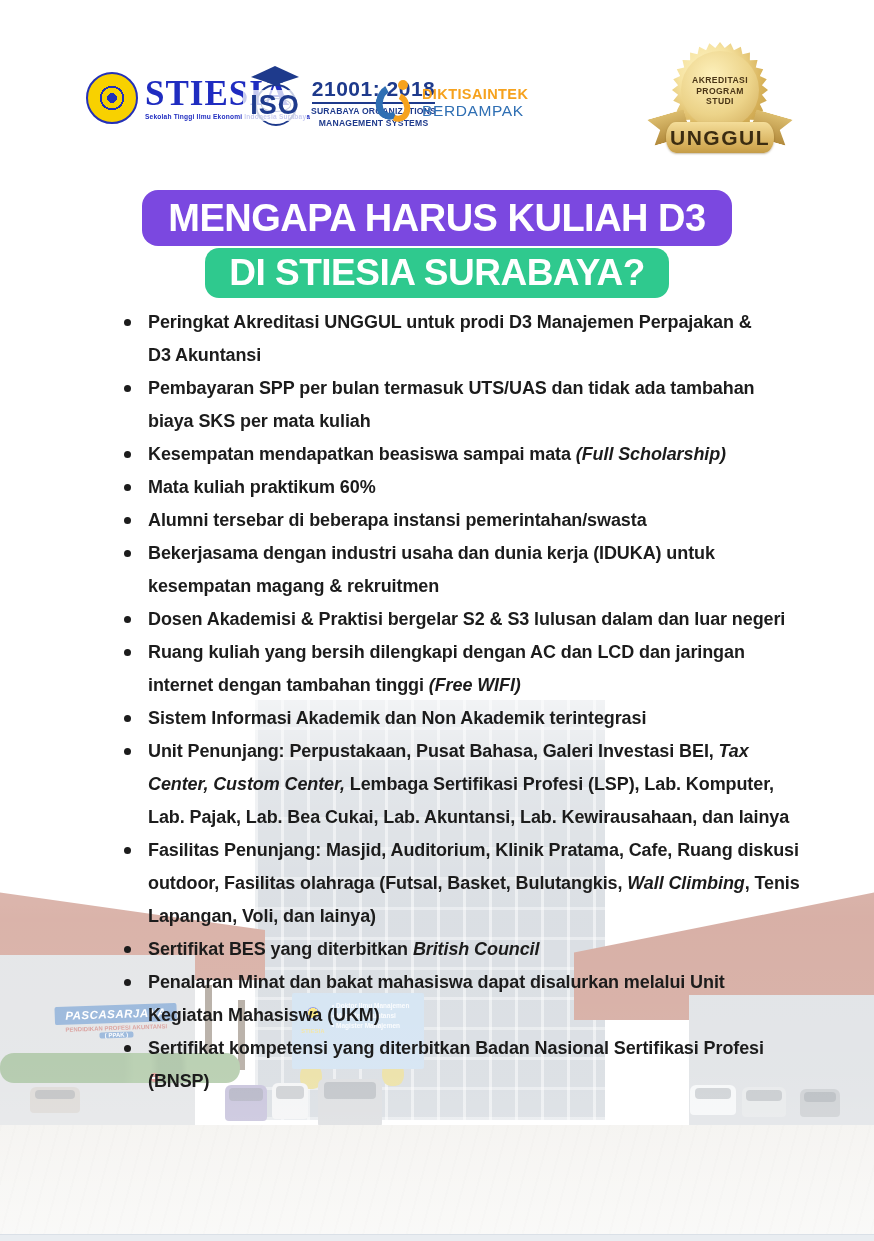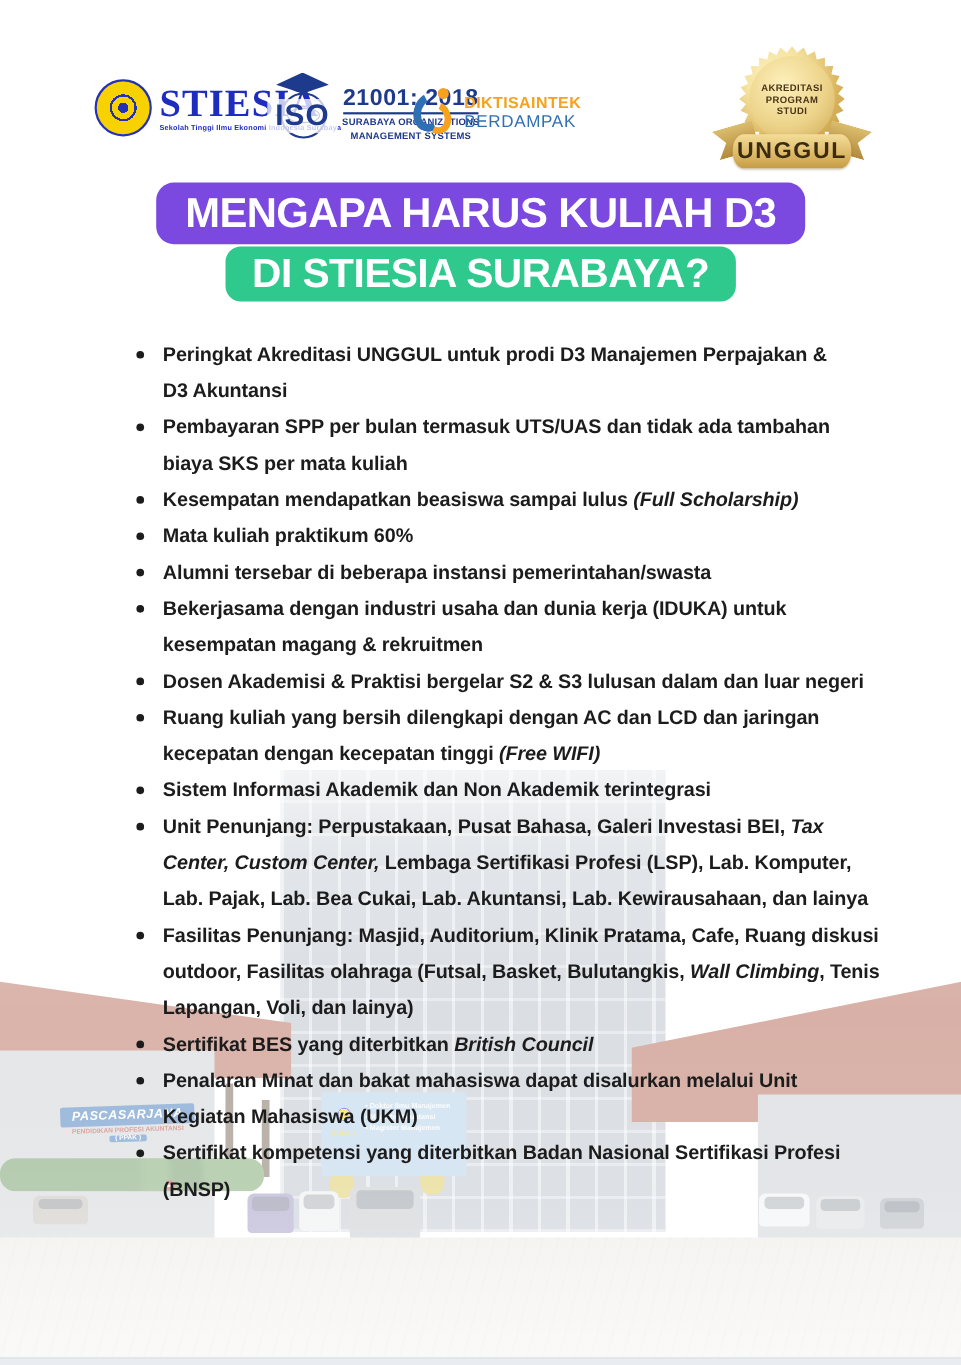--- a/index.html
+++ b/index.html
@@ -55,21 +55,21 @@
   .ribbon .tr{right:-2px;transform:rotate(16deg);clip-path:polygon(0 0,100% 0,74% 50%,100% 100%,0 100%);}
   .ribbon .band{position:absolute;left:14px;right:14px;top:2px;height:31px;border-radius:10px/15px;
     background:linear-gradient(180deg,#f4dd99,#d3ab55 80%,#c49c47);
     text-align:center;line-height:31px;font-size:21px;font-weight:bold;color:#3b2c11;letter-spacing:1.5px;
     box-shadow:0 1px 2px rgba(90,60,10,.35);margin-top:16px;}
 
   
   .titles{position:absolute;left:0;top:166px;width:874px;text-align:center;z-index:10;}
   .t-row{line-height:0;}
   .t1,.t2{display:inline-block;color:#fff;font-weight:bold;letter-spacing:-.5px;}
-  .t1{background:var(--purple);font-size:38px;line-height:56px;padding:0 26px;border-radius:16px;}
+  .t1{background:var(--purple);font-size:38px;line-height:56px;padding:0 26px;border-radius:16px;margin-top:24px;}
   .t2{background:var(--green);font-size:37px;line-height:50px;padding:0 24px;border-radius:14px;margin-top:2px;}
 
   
   .bullets{position:absolute;left:122px;top:306px;width:680px;list-style:none;z-index:10;}
   .bullets li{position:relative;padding-left:26px;font-size:18px;line-height:33px;font-weight:bold;
     color:var(--text_dark);letter-spacing:-.1px;white-space:nowrap;}
   .bullets li::before{content:"";position:absolute;left:2px;top:13px;width:7px;height:7px;border-radius:50%;background:var(--text_dark);}
   .bullets .it{font-style:italic;}
 
   
@@ -214,25 +214,25 @@
 </div>
 
 <div class="titles">
   <div class="t-row"><div class="t1">MENGAPA HARUS KULIAH D3</div></div>
   <div class="t-row"><div class="t2">DI STIESIA SURABAYA?</div></div>
 </div>
 
 <ul class="bullets" id="bullet-list">
     <li><span>Peringkat Akreditasi UNGGUL untuk prodi D3 Manajemen Perpajakan &amp;</span><br><span>D3 Akuntansi</span></li>
     <li><span>Pembayaran SPP per bulan termasuk UTS/UAS dan tidak ada tambahan</span><br><span>biaya SKS per mata kuliah</span></li>
-    <li><span>Kesempatan mendapatkan beasiswa sampai lulus </span><span class="it">(Full Scholarship)</span></li>
+    <li><span>Kesempatan mendapatkan beasiswa sampai mata </span><span class="it">(Full Scholarship)</span></li>
     <li><span>Mata kuliah praktikum 60%</span></li>
     <li><span>Alumni tersebar di beberapa instansi pemerintahan/swasta</span></li>
     <li><span>Bekerjasama dengan industri usaha dan dunia kerja (IDUKA) untuk</span><br><span>kesempatan magang &amp; rekruitmen</span></li>
     <li><span>Dosen Akademisi &amp; Praktisi bergelar S2 &amp; S3 lulusan dalam dan luar negeri</span></li>
-    <li><span>Ruang kuliah yang bersih dilengkapi dengan AC dan LCD dan jaringan</span><br><span>kecepatan dengan kecepatan tinggi </span><span class="it">(Free WIFI)</span></li>
+    <li><span>Ruang kuliah yang bersih dilengkapi dengan AC dan LCD dan jaringan</span><br><span>internet dengan tambahan tinggi </span><span class="it">(Free WIFI)</span></li>
     <li><span>Sistem Informasi Akademik dan Non Akademik terintegrasi</span></li>
     <li><span>Unit Penunjang: Perpustakaan, Pusat Bahasa, Galeri Investasi BEI, </span><span class="it">Tax</span><br><span class="it">Center, Custom Center,</span><span> Lembaga Sertifikasi Profesi (LSP), Lab. Komputer,</span><br><span>Lab. Pajak, Lab. Bea Cukai, Lab. Akuntansi, Lab. Kewirausahaan, dan lainya</span></li>
     <li><span>Fasilitas Penunjang: Masjid, Auditorium, Klinik Pratama, Cafe, Ruang diskusi</span><br><span>outdoor, Fasilitas olahraga (Futsal, Basket, Bulutangkis, </span><span class="it">Wall Climbing</span><span>, Tenis</span><br><span>Lapangan, Voli, dan lainya)</span></li>
     <li><span>Sertifikat BES yang diterbitkan </span><span class="it">British Council</span></li>
     <li><span>Penalaran Minat dan bakat mahasiswa dapat disalurkan melalui Unit</span><br><span>Kegiatan Mahasiswa (UKM)</span></li>
     <li><span>Sertifikat kompetensi yang diterbitkan Badan Nasional Sertifikasi Profesi</span><br><span>(BNSP)</span></li>
   </ul>
 
 </body></html>

